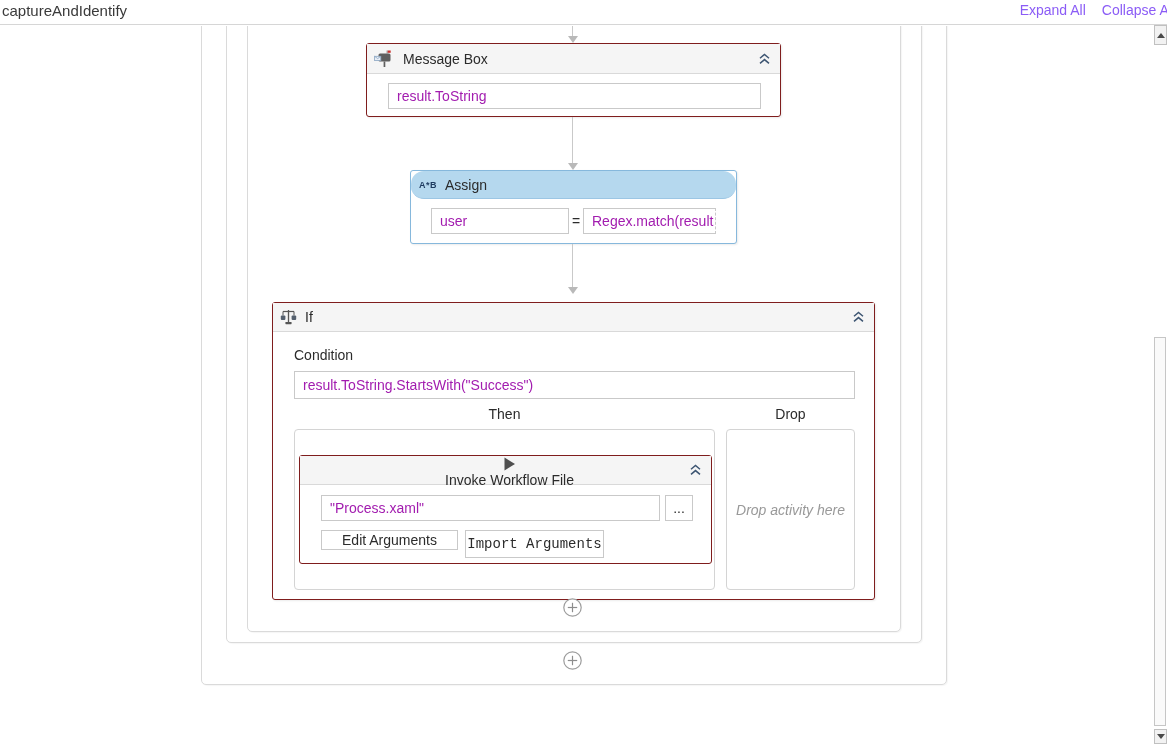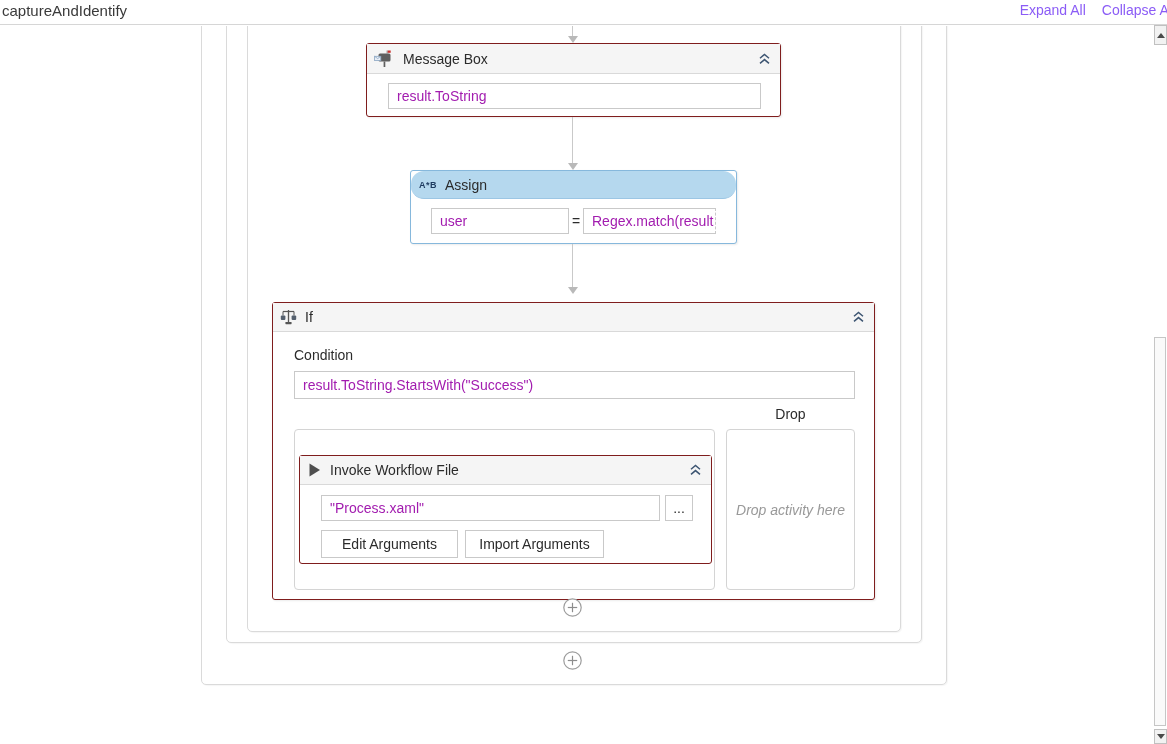--- a/index.html
+++ b/index.html
@@ -151,43 +151,44 @@
         <svg width="13" height="12" viewBox="0 0 13 12">
           <path d="M2 5.2 L6.5 1.4 L11 5.2" stroke="#3d5572" stroke-width="1.5" fill="none"></path>
           <path d="M2 10.4 L6.5 6.6 L11 10.4" stroke="#3d5572" stroke-width="1.5" fill="none"></path>
         </svg>
       </span>
     </div>
 
     <span class="flow-label" style="left:21px; top:44px;">Condition</span>
     <div class="tbox" style="left:21px; top:68px; width:561px; height:28px;">result.ToString.StartsWith("Success")</div>
 
+    <span class="flow-label" style="left:21px; top:103px; width:421px; text-align:center;">Then</span>
     <span class="flow-label" style="left:453px; top:103px; width:129px; text-align:center;">Drop</span>
 
     <div class="drop-zone" style="left:21px; top:126px; width:421px; height:161px;">
 
       <div class="activity" style="left:4px; top:25px; width:413px; height:109px; box-shadow:none;">
-        <div class="activity-header" style="height:29px;">
+        <div class="activity-header" style="height:29px;flex-direction:column;">
           <span class="hdr-icon">
             <svg width="15" height="16" viewBox="0 0 15 16">
               <path d="M2.5 1.5 L13 8 L2.5 14.5 Z" fill="#4f4f4f"></path>
             </svg>
           </span>
           <span class="activity-title">Invoke Workflow File</span>
           <span class="chevron-btn">
             <svg width="13" height="12" viewBox="0 0 13 12">
               <path d="M2 5.2 L6.5 1.4 L11 5.2" stroke="#3d5572" stroke-width="1.5" fill="none"></path>
               <path d="M2 10.4 L6.5 6.6 L11 10.4" stroke="#3d5572" stroke-width="1.5" fill="none"></path>
             </svg>
           </span>
         </div>
         <div class="tbox" style="left:21px; top:39px; width:339px; height:26px;">"Process.xaml"</div>
         <div class="btn" style="left:365px; top:39px; width:28px; height:26px;">...</div>
-        <div class="btn" style="left:21px; top:74px; width:137px; height:28px;">Edit Arguments</div>
-        <div class="btn" style="left:165px; top:74px; width:139px; height:28px;">Import Arguments</div>
+        <div class="btn" style="left:21px; top:74px; width:137px; height:20px;">Edit Arguments</div>
+        <div class="btn" style="left:165px; top:74px; width:139px; height:28px;font-family:Liberation Mono, monospace;">Import Arguments</div>
       </div>
     </div>
 
     <div class="drop-zone" style="left:453px; top:126px; width:129px; height:161px;">
       <span class="drop-text">Drop activity here</span>
     </div>
   </div>
 
   <div class="plus-btn" style="left:563px; top:572px;">
     <svg width="19" height="19" viewBox="0 0 19 19">

